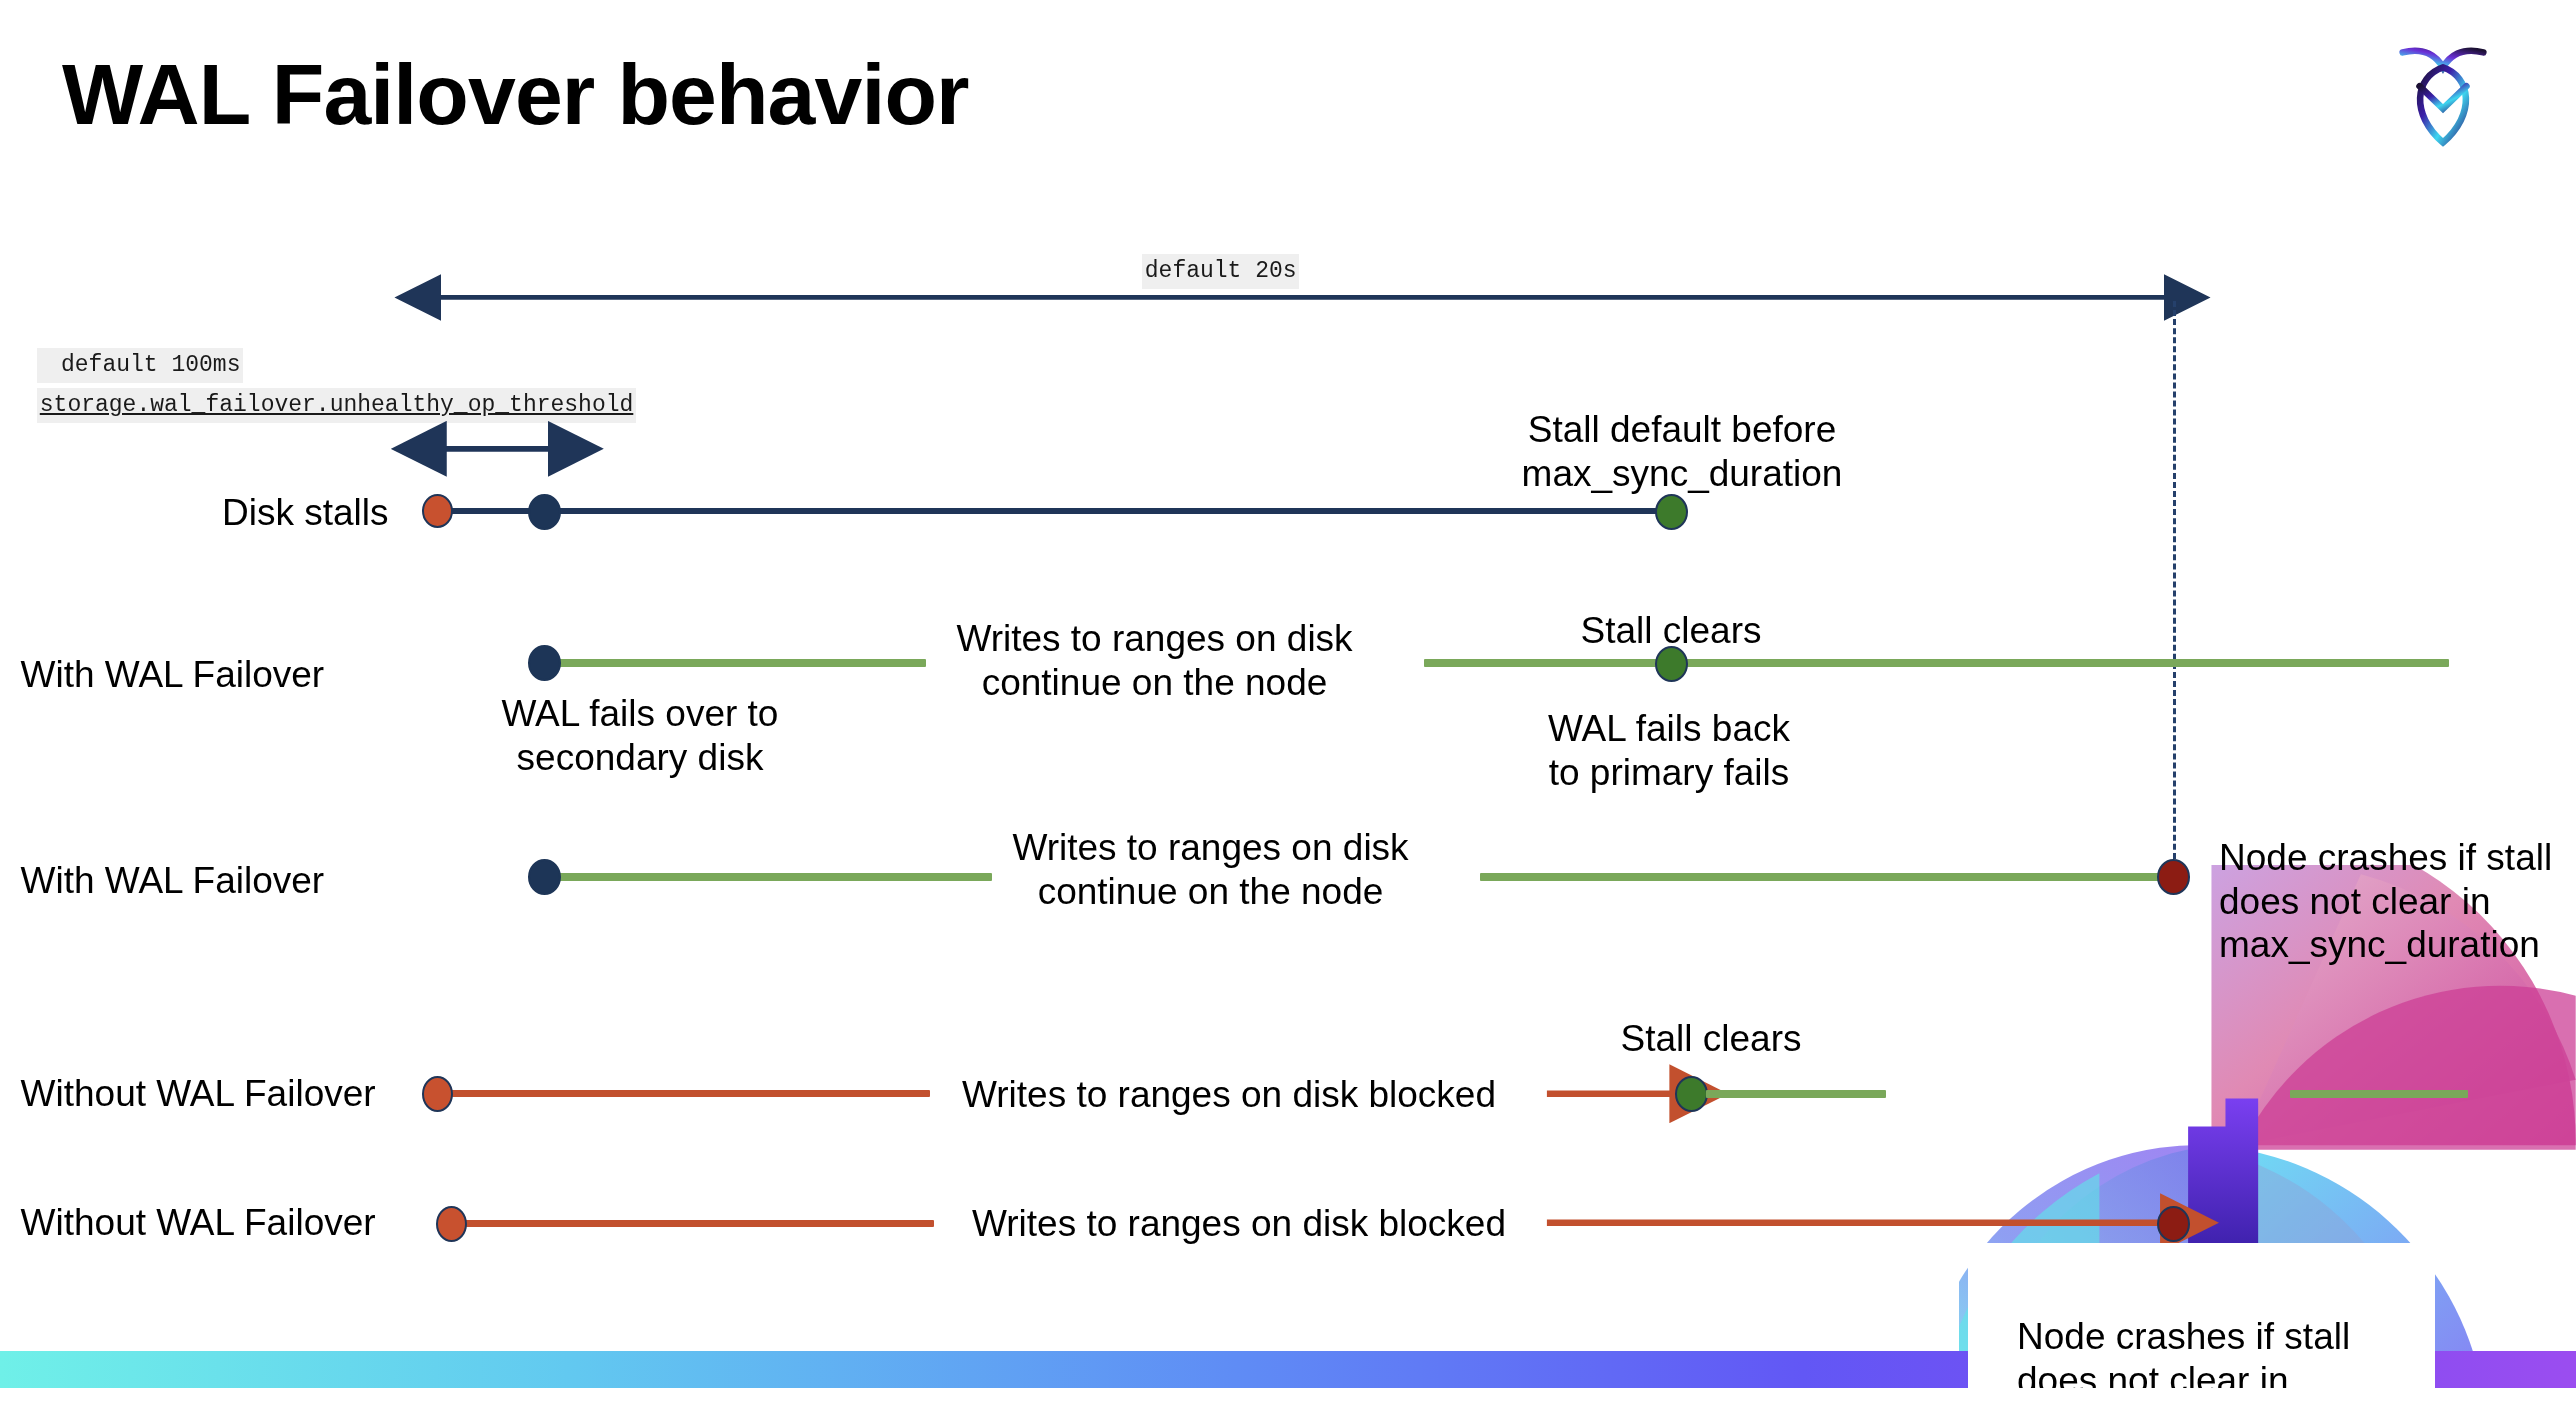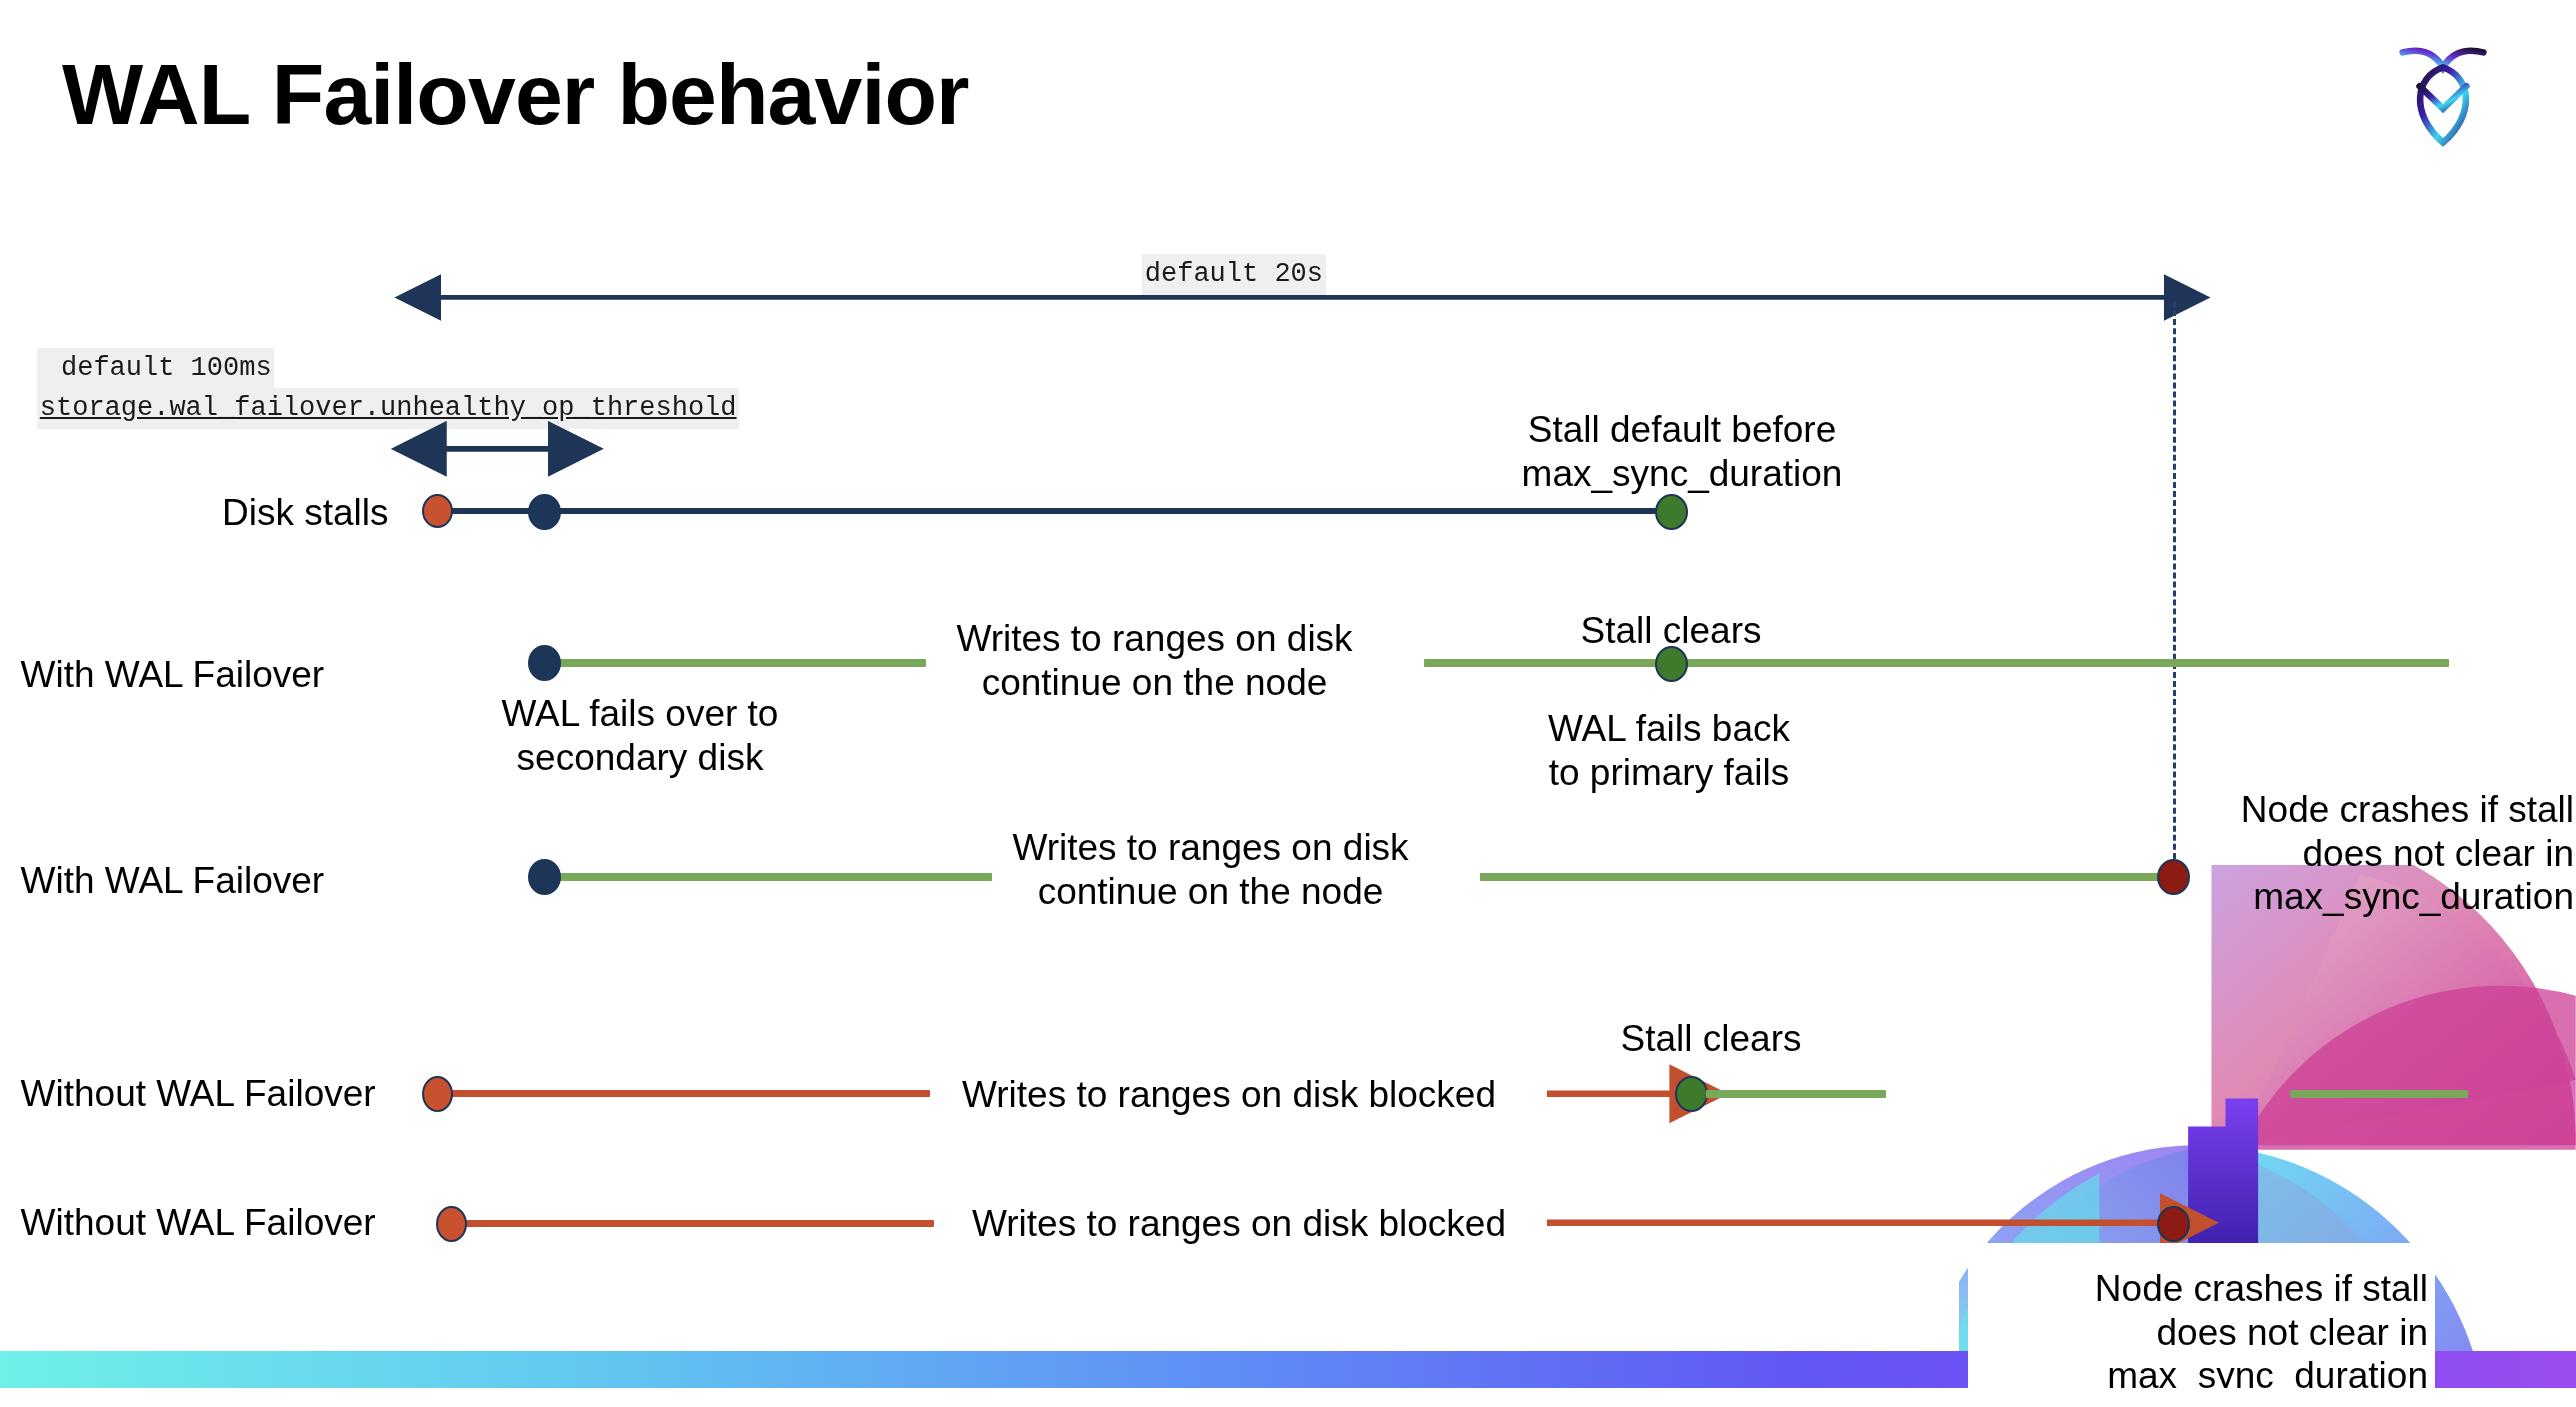--- a/index.html
+++ b/index.html
@@ -57,21 +57,21 @@
     width: 617px;
     height: 523px;
     overflow: hidden;
     pointer-events: none;
   }
 
   
   .code-chip {
     position: absolute;
     font-family: "Liberation Mono", monospace;
-    font-size: 27px;
+    font-size: 23px;
     color: #1a1a1a;
     background: #efefef;
     line-height: 1.45;
     white-space: nowrap;
     padding: 0.9px 2.8px;
   }
 
   
   .row-label {
     position: absolute;
@@ -83,21 +83,21 @@
 
   
   .note {
     position: absolute;
     font-size: 37px;
     color: #000000;
     line-height: 1.18;
     text-align: center;
     font-family: "Liberation Sans", sans-serif;
   }
-  .note.left { text-align: right; }
+  .note.left { text-align: left; margin-top: 48px; }
 
   
   .seg {
     position: absolute;
     border-radius: 0.9px;
   }
   .seg-navy { background: #1f3558; }
   .seg-green { background: #7aa85a; }
   .seg-red { background: #c2502e; }
 

